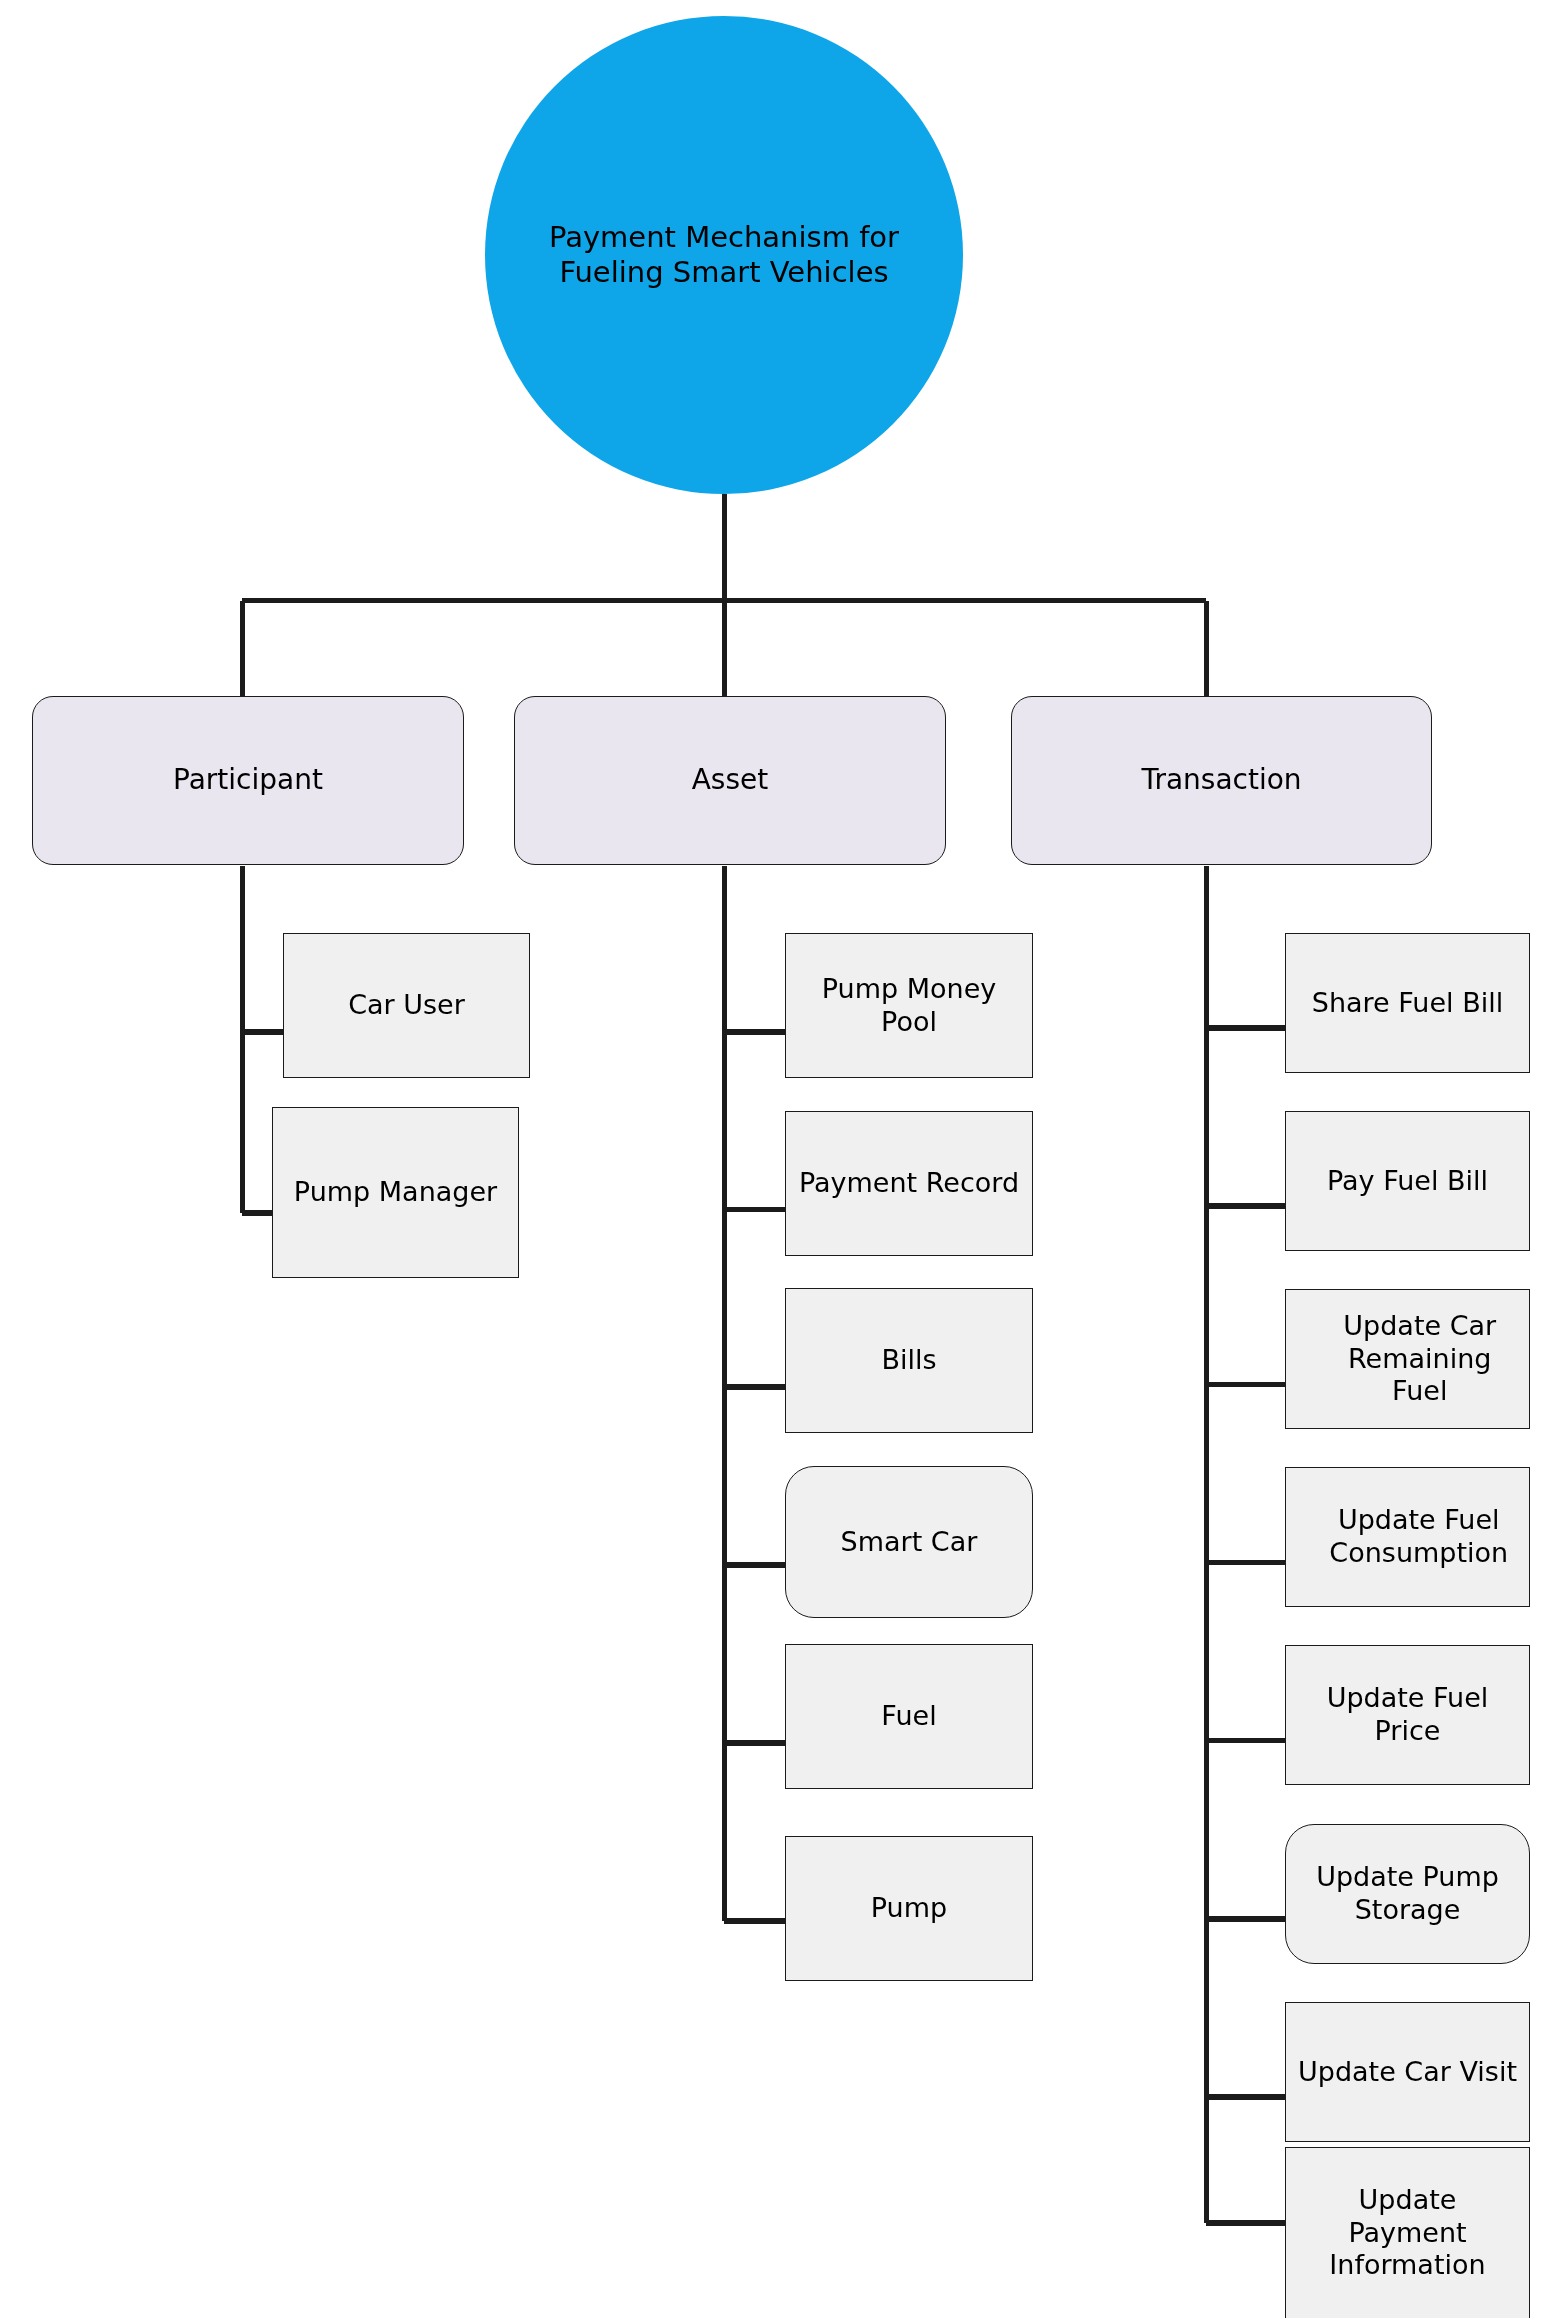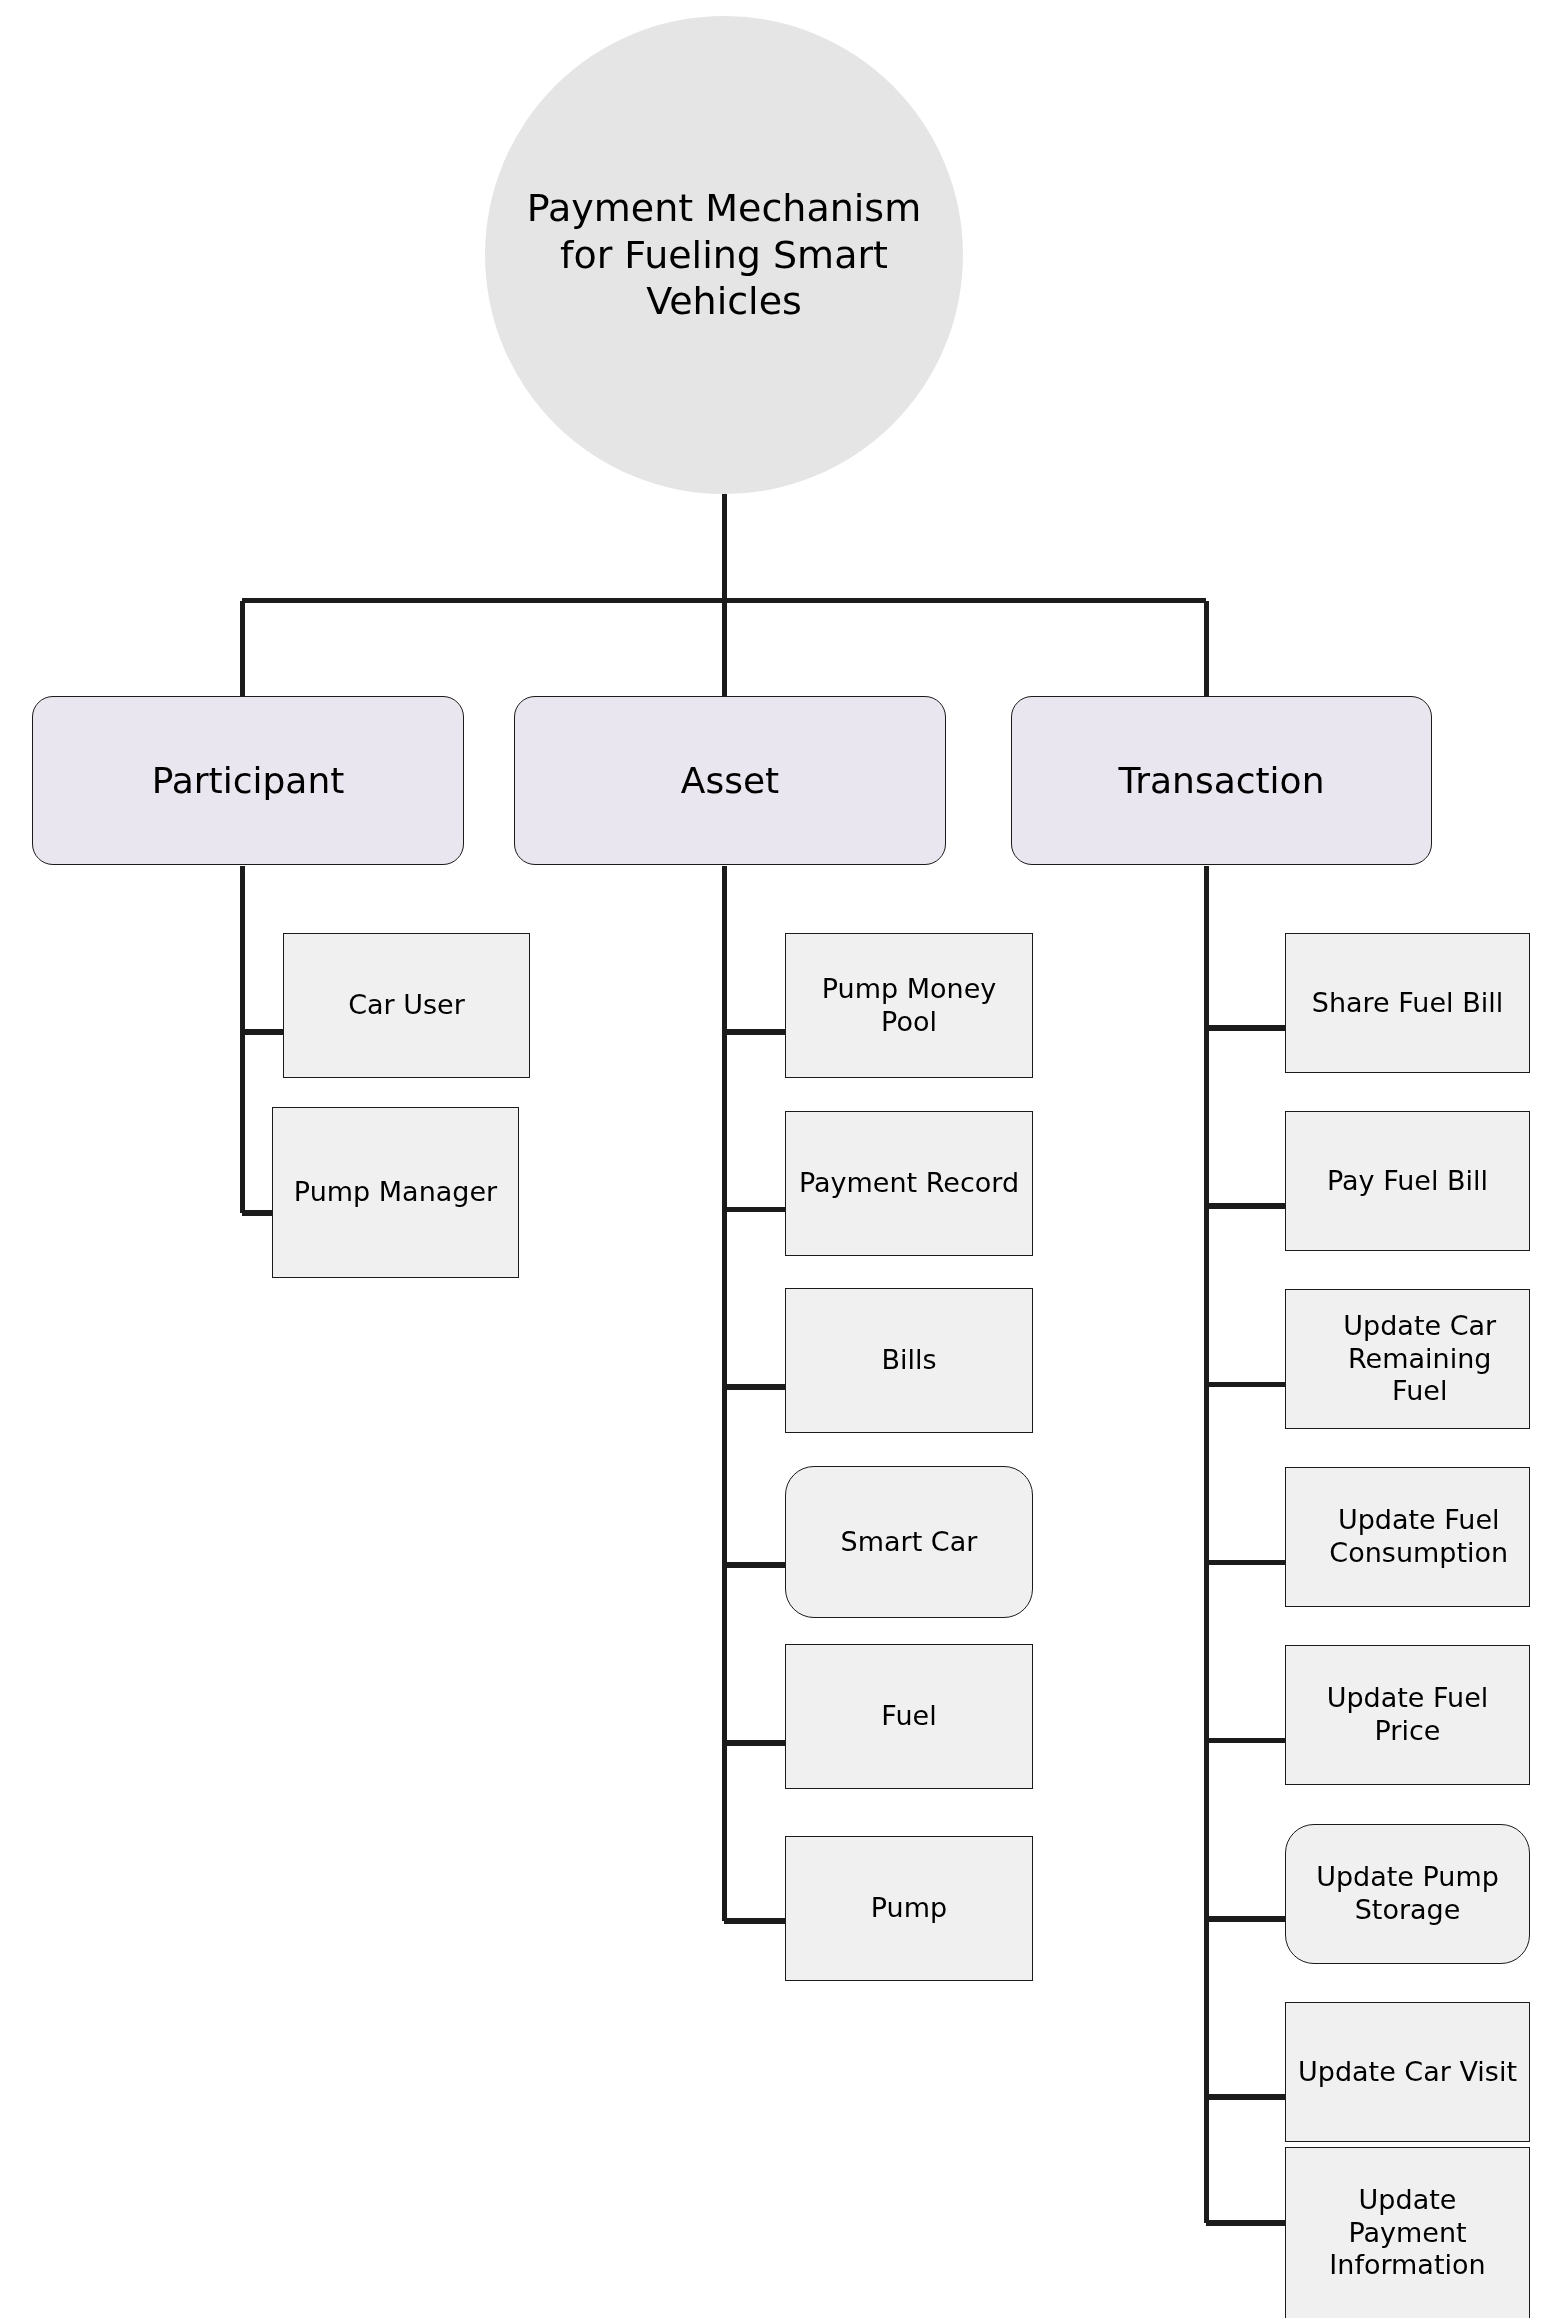--- a/index.html
+++ b/index.html
@@ -32,29 +32,29 @@
     box-sizing: border-box;
     display: flex;
     align-items: center;
     justify-content: center;
     text-align: center;
     color: #000000;
     line-height: 1.22;
   }
   .node-root {
     border-radius: 50%;
-    background: #e5e5e5;
-    font-size: 38px;
+    background: #0ea5e9;
+    font-size: 29px;
     padding: 0 37px;
   }
   .node-category {
     background: #eae6ef;
     border: 1.1px solid #1b1b1b;
     border-radius: 21px;
-    font-size: 36px;
+    font-size: 28px;
     padding: 0 16px;
   }
   .node-leaf {
     background: #f0f0f0;
     border: 1.1px solid #1b1b1b;
     border-radius: 0;
     font-size: 27px;
     padding: 0 9.5px;
   }
   .node-label {

